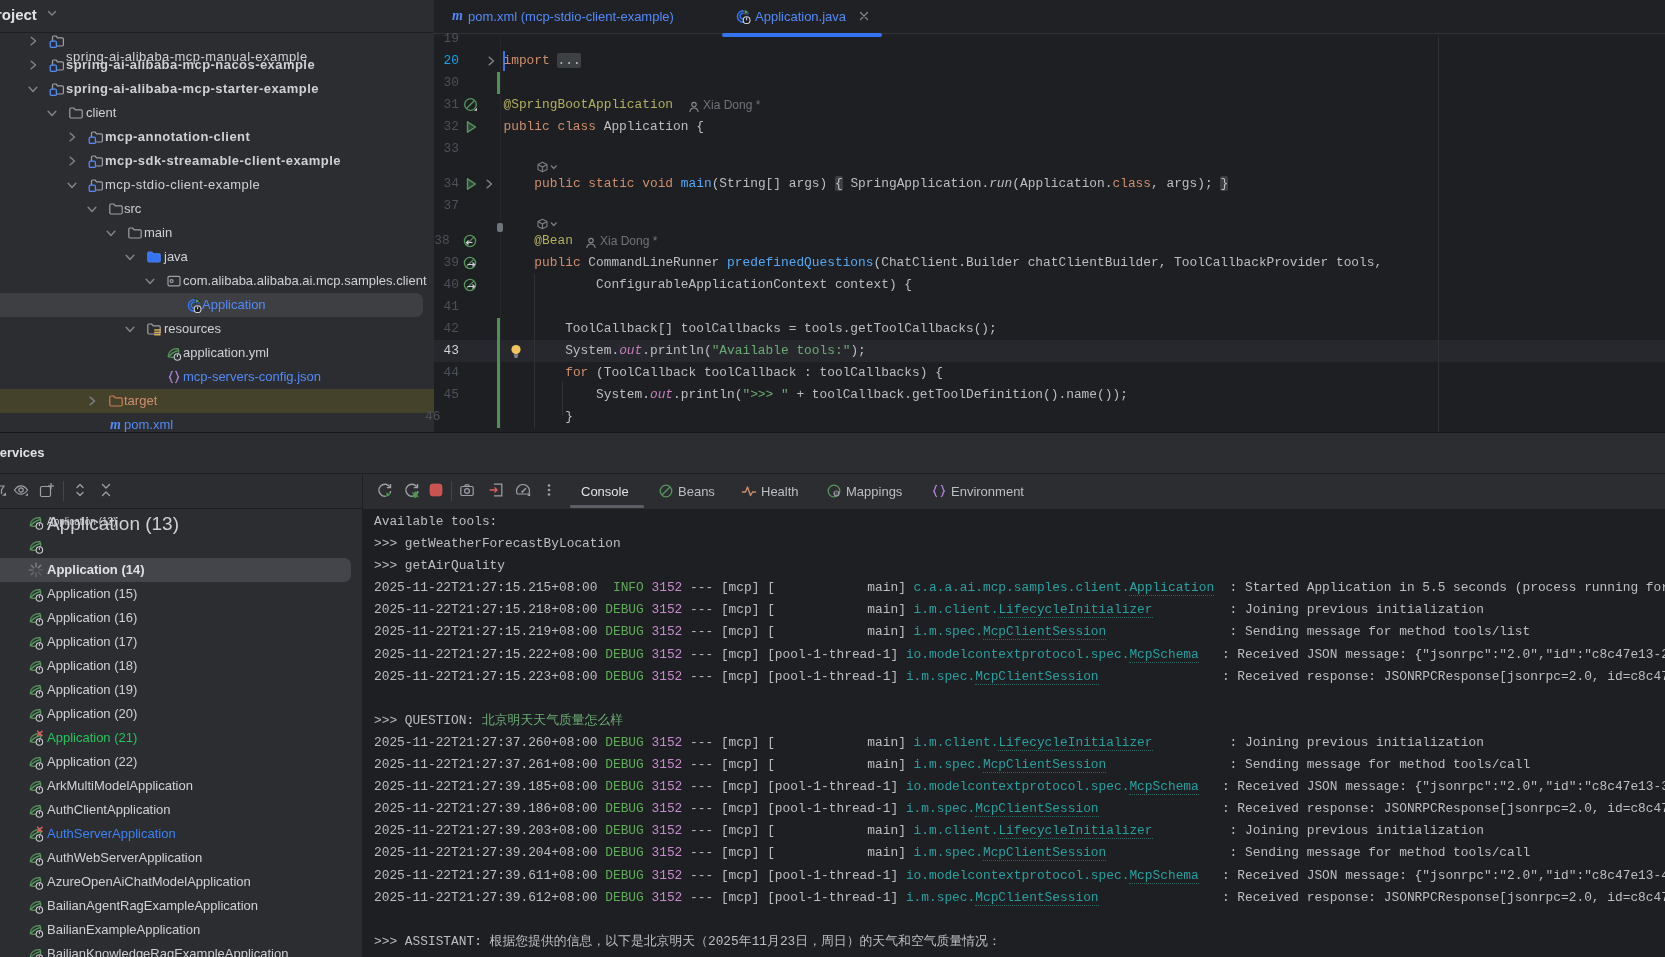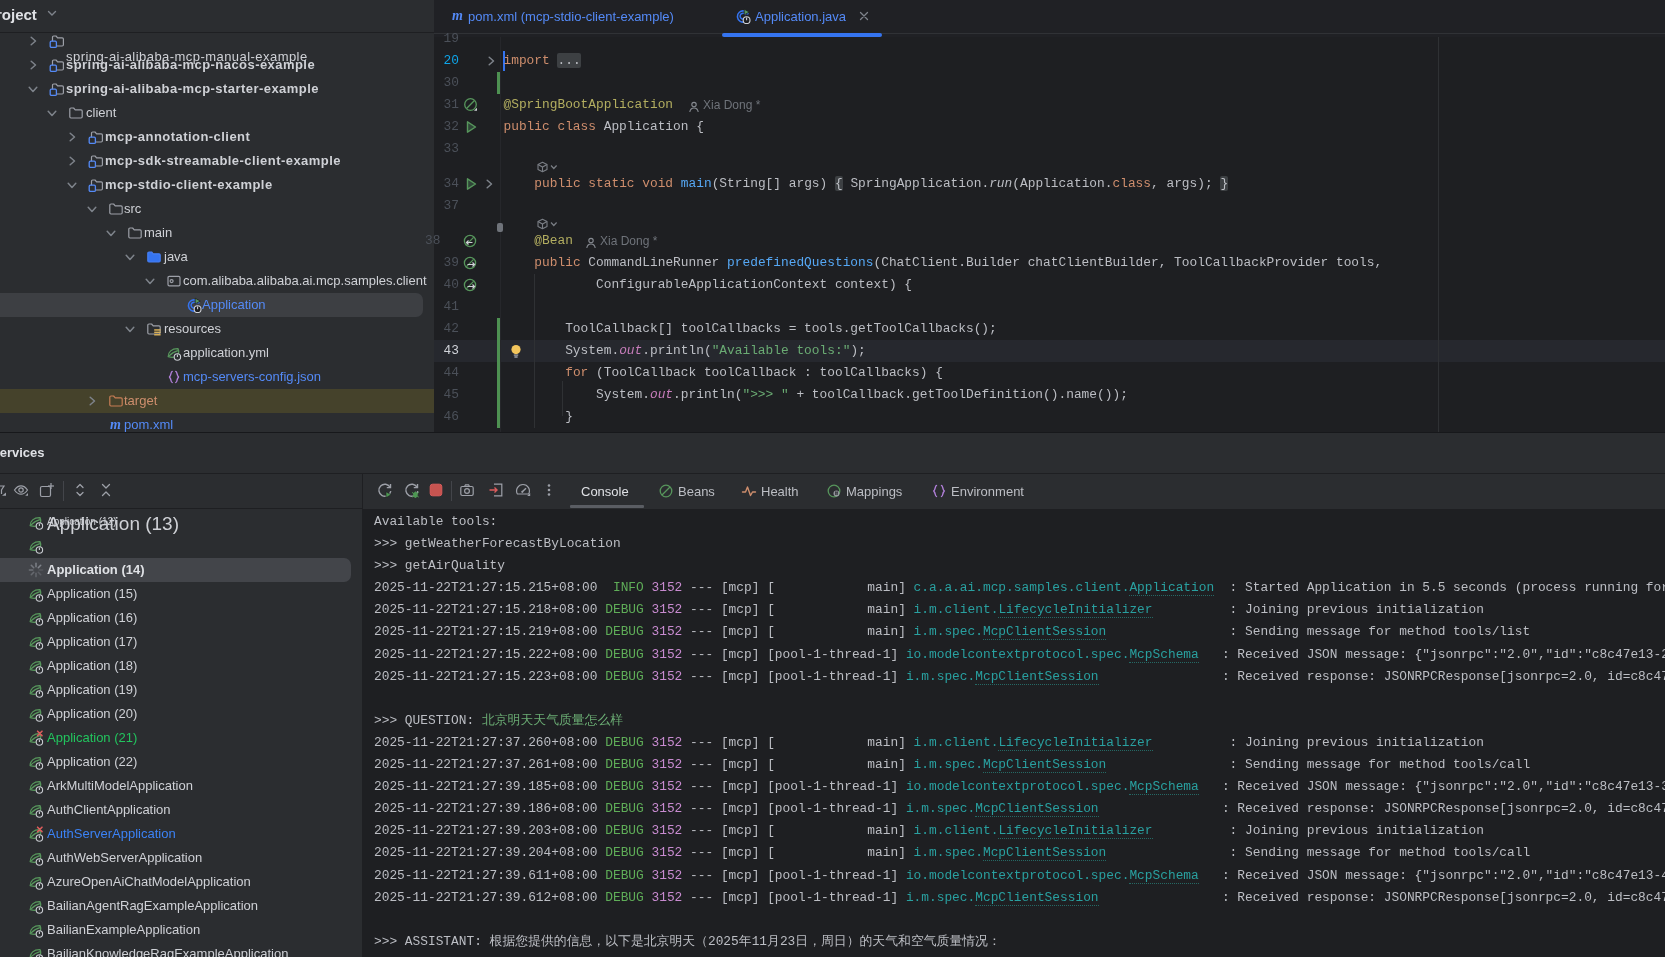--- a/index.html
+++ b/index.html
@@ -75,21 +75,21 @@
       <rect x="1.2" y="8.2" width="6.2" height="6.2" rx="1.2" fill="#2B2D30" stroke="#548AF7" stroke-width="1.3"></rect>
     </svg></div>
 <div class="abs treetext" style="left:105px;top:152px;height:18px;line-height:18px;font-weight:700;letter-spacing:0.45px;color:#CFD1D6">mcp-sdk-streamable-client-example</div>
 <div class="abs" style="left:64px;top:177px;width:16px;height:16px"><svg width="16" height="16" viewBox="0 0 16 16">
       <path d="M4.2 6.2 L8 10.5 L11.8 6.2" stroke="#7E838B" stroke-width="1.5" fill="none" stroke-linecap="round" stroke-linejoin="round"></path>
     </svg></div>
 <div class="abs" style="left:88px;top:177px;width:16px;height:16px"><svg width="16" height="16" viewBox="0 0 16 16">
       <path d="M3.5 4.2 C3.5 3.5 4 3 4.7 3 L7 3 L8.6 4.8 L13.2 4.8 C13.9 4.8 14.4 5.3 14.4 6 L14.4 11.8 C14.4 12.5 13.9 13 13.2 13 L4.7 13 C4 13 3.5 12.5 3.5 11.8 Z" stroke="#9DA0A8" fill="none" stroke-width="1.2" stroke-linejoin="round"></path>
       <rect x="1.2" y="8.2" width="6.2" height="6.2" rx="1.2" fill="#2B2D30" stroke="#548AF7" stroke-width="1.3"></rect>
     </svg></div>
-<div class="abs treetext" style="left:105px;top:176px;height:18px;line-height:18px;font-weight:700;letter-spacing:0.45px;color:#CFD1D6">mcp-stdio-client-example</div>
+<div class="abs treetext" style="left:105px;top:176px;height:18px;line-height:18px;font-weight:400;letter-spacing:0.45px;color:#CFD1D6">mcp-stdio-client-example</div>
 <div class="abs" style="left:84px;top:201px;width:16px;height:16px"><svg width="16" height="16" viewBox="0 0 16 16">
       <path d="M4.2 6.2 L8 10.5 L11.8 6.2" stroke="#7E838B" stroke-width="1.5" fill="none" stroke-linecap="round" stroke-linejoin="round"></path>
     </svg></div>
 <div class="abs" style="left:108px;top:201px;width:16px;height:16px"><svg width="16" height="16" viewBox="0 0 16 16">
       <path d="M1.8 4.2 C1.8 3.5 2.3 3 3 3 L5.6 3 L7.2 4.8 L13 4.8 C13.7 4.8 14.2 5.3 14.2 6 L14.2 11.8 C14.2 12.5 13.7 13 13 13 L3 13 C2.3 13 1.8 12.5 1.8 11.8 Z" stroke="#9DA0A8" fill="none" stroke-width="1.2" stroke-linejoin="round"></path>
     </svg></div>
 <div class="abs treetext" style="left:124px;top:200px;height:18px;line-height:18px;color:#CFD1D6">src</div>
 <div class="abs" style="left:103px;top:225px;width:16px;height:16px"><svg width="16" height="16" viewBox="0 0 16 16">
       <path d="M4.2 6.2 L8 10.5 L11.8 6.2" stroke="#7E838B" stroke-width="1.5" fill="none" stroke-linecap="round" stroke-linejoin="round"></path>
     </svg></div>
@@ -182,29 +182,29 @@
 <div class="abs" style="left:497px;top:223px;width:6px;height:9px;background:#6F737A;border-radius:2px"></div>
 <div class="abs" style="left:502.5px;top:51px;width:2.5px;height:20px;background:#3574F0"></div>
 <div class="abs mono" style="left:425px;top:29.5px;width:34px;height:18px;line-height:18px;text-align:right;color:#4B5059">19</div>
 <div class="abs mono" style="left:425px;top:51.5px;width:34px;height:18px;line-height:18px;text-align:right;color:#0ea5e9">20</div>
 <div class="abs mono" style="left:425px;top:73.5px;width:34px;height:18px;line-height:18px;text-align:right;color:#4B5059">30</div>
 <div class="abs mono" style="left:425px;top:95.5px;width:34px;height:18px;line-height:18px;text-align:right;color:#4B5059">31</div>
 <div class="abs mono" style="left:425px;top:117.5px;width:34px;height:18px;line-height:18px;text-align:right;color:#4B5059">32</div>
 <div class="abs mono" style="left:425px;top:139.5px;width:34px;height:18px;line-height:18px;text-align:right;color:#4B5059">33</div>
 <div class="abs mono" style="left:425px;top:174.5px;width:34px;height:18px;line-height:18px;text-align:right;color:#4B5059">34</div>
 <div class="abs mono" style="left:425px;top:196.5px;width:34px;height:18px;line-height:18px;text-align:right;color:#4B5059">37</div>
-<div class="abs mono" style="left:425px;top:231.5px;width:34px;height:18px;line-height:18px;text-align:left;color:#4B5059">38</div>
+<div class="abs mono" style="left:425px;top:231.5px;width:34px;height:18px;line-height:18px;text-align:center;color:#4B5059">38</div>
 <div class="abs mono" style="left:425px;top:253.5px;width:34px;height:18px;line-height:18px;text-align:right;color:#4B5059">39</div>
 <div class="abs mono" style="left:425px;top:275.5px;width:34px;height:18px;line-height:18px;text-align:right;color:#4B5059">40</div>
 <div class="abs mono" style="left:425px;top:297.5px;width:34px;height:18px;line-height:18px;text-align:right;color:#4B5059">41</div>
 <div class="abs mono" style="left:425px;top:319.5px;width:34px;height:18px;line-height:18px;text-align:right;color:#4B5059">42</div>
 <div class="abs mono" style="left:425px;top:341.5px;width:34px;height:18px;line-height:18px;text-align:right;color:#D0D3D9">43</div>
 <div class="abs mono" style="left:425px;top:363.5px;width:34px;height:18px;line-height:18px;text-align:right;color:#4B5059">44</div>
 <div class="abs mono" style="left:425px;top:385.5px;width:34px;height:18px;line-height:18px;text-align:right;color:#4B5059">45</div>
-<div class="abs mono" style="left:425px;top:407.5px;width:34px;height:18px;line-height:18px;text-align:right;color:#4B5059">46</div>
+<div class="abs mono" style="left:425px;top:407.5px;width:34px;height:18px;line-height:18px;text-align:left;color:#4B5059">46</div>
 <div class="abs" style="left:463px;top:96.5px;width:16px;height:16px"><svg width="16" height="16" viewBox="0 0 16 16">
       <circle cx="7.5" cy="7.5" r="5.8" stroke="#57965C" fill="#1E1F22" stroke-width="1.3"></circle>
       <line x1="3.8" y1="11.2" x2="11.2" y2="3.8" stroke="#57965C" stroke-width="1.3"></line>
       <path d="M11 13.8 L14 13.8 L14 10.8 Z" fill="#CED0D6"></path>
     </svg></div>
 <div class="abs" style="left:463px;top:118.5px;width:16px;height:16px"><svg width="16" height="16" viewBox="0 0 16 16">
       <path d="M4.5 2.8 L12.5 8 L4.5 13.2 Z" stroke="#57965C" fill="#2F4538" stroke-width="1.4" stroke-linejoin="round"></path>
     </svg></div>
 <div class="abs" style="left:463px;top:175.5px;width:16px;height:16px"><svg width="16" height="16" viewBox="0 0 16 16">
       <path d="M4.5 2.8 L12.5 8 L4.5 13.2 Z" stroke="#57965C" fill="#2F4538" stroke-width="1.4" stroke-linejoin="round"></path>

